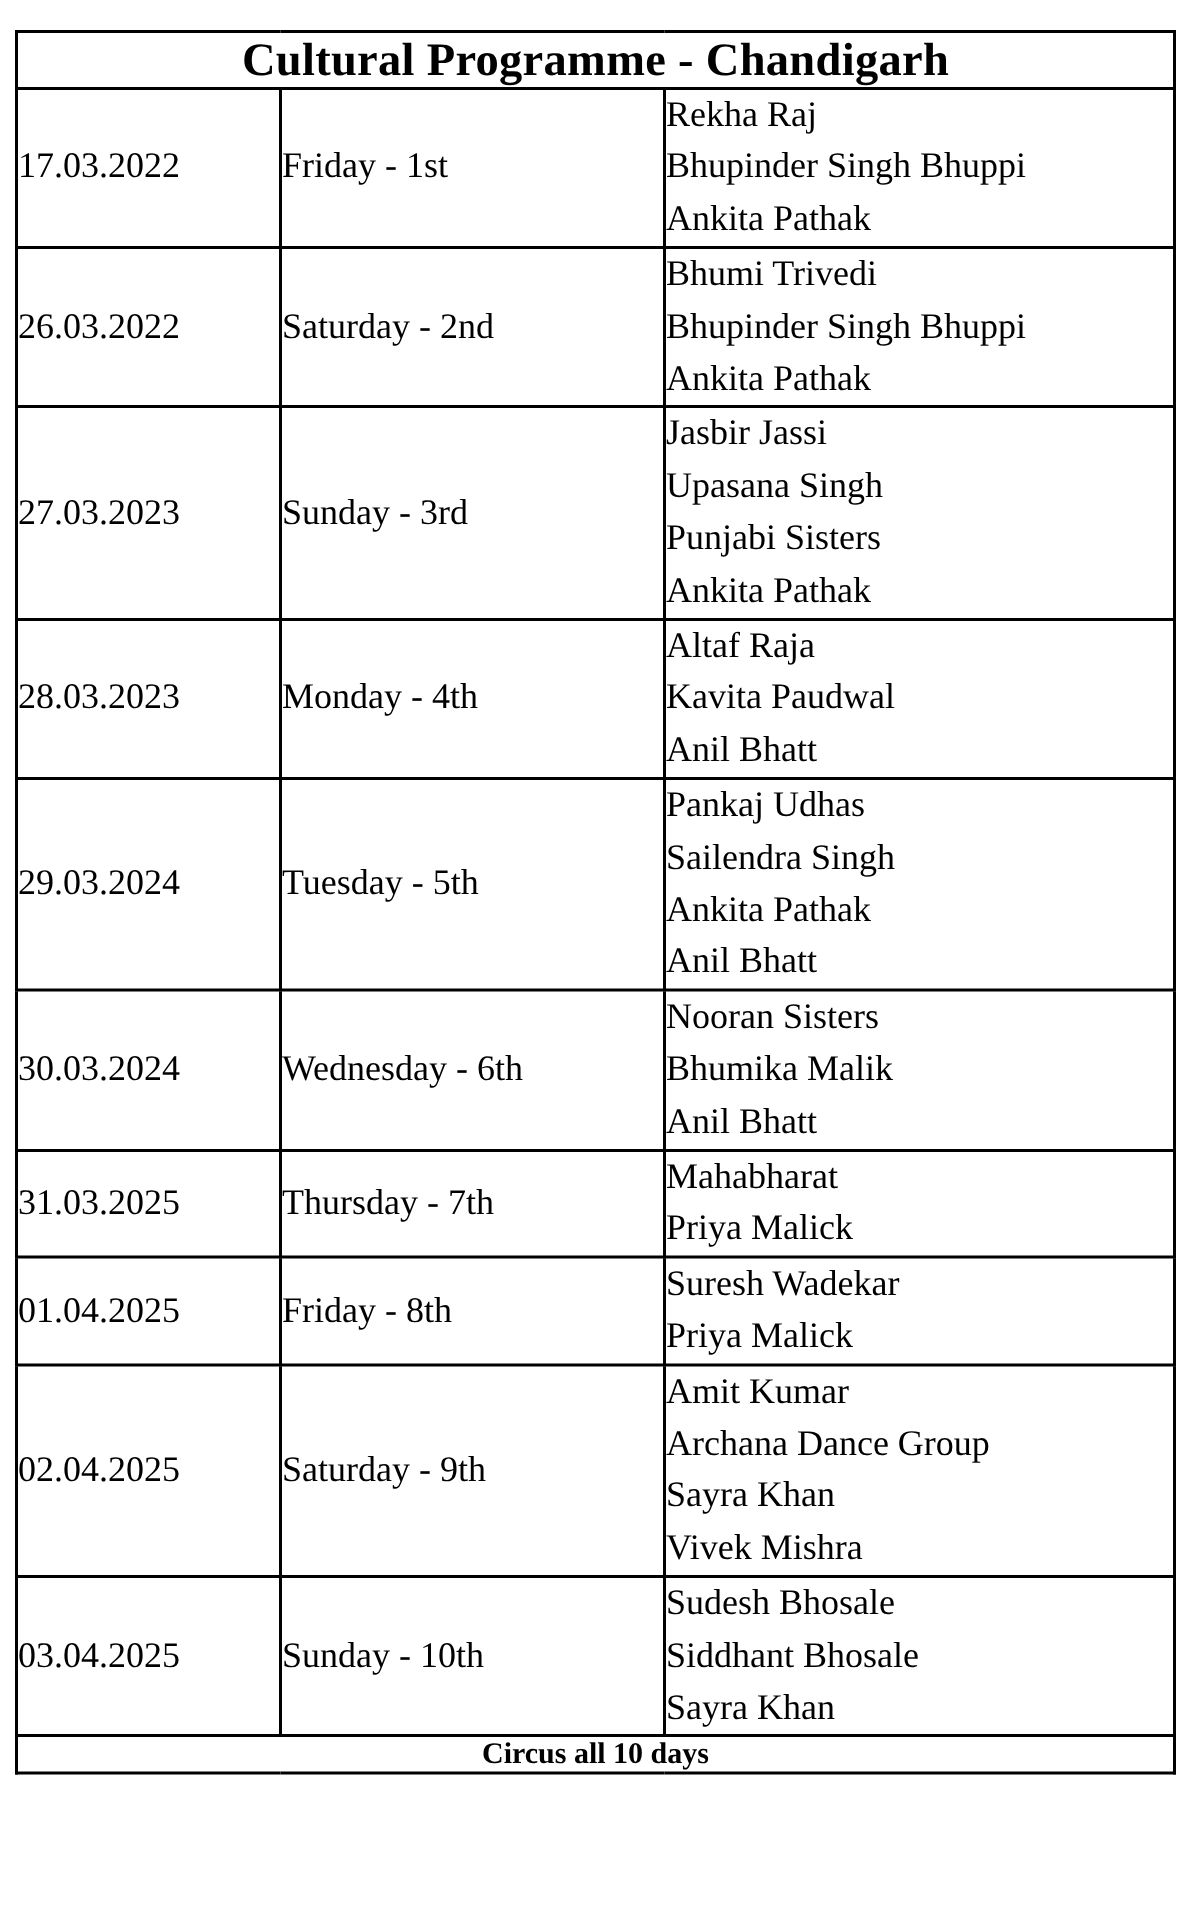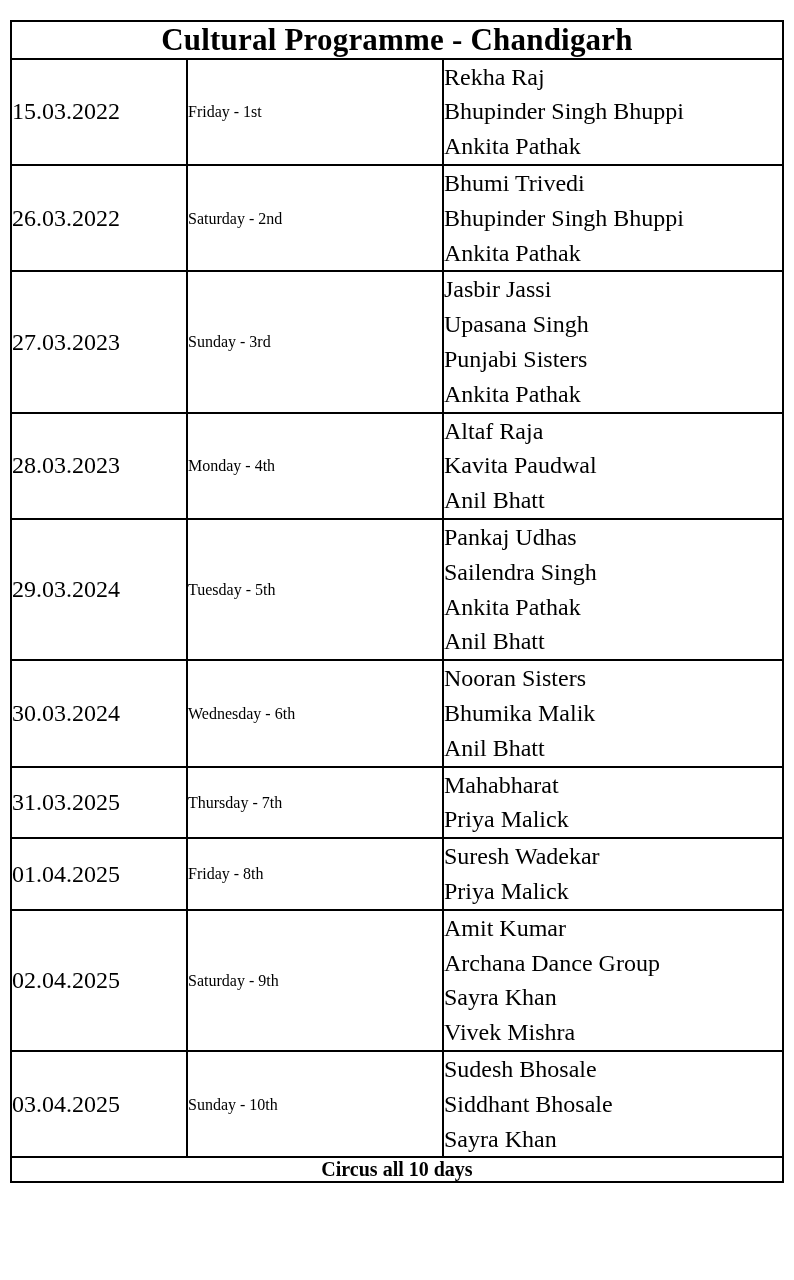--- a/index.html
+++ b/index.html
@@ -47,21 +47,21 @@
     line-height: 1.15;
     padding: 4px 0 6px 0;
   }
   .date-cell {
     font-size: 24px;
     padding-left: 8px;
     line-height: 1.2;
     white-space: nowrap;
   }
   .day-cell {
-    font-size: 16px;
+    font-size: 24px;
     padding-left: 12px;
     line-height: 1.2;
     white-space: nowrap;
   }
   .artist-cell {
     font-size: 24px;
     padding: 2px 0 2px 8px;
     line-height: 1.45;
   }
   .artist-cell .artist-line {
@@ -88,21 +88,21 @@
       <col class="c-date">
       <col class="c-day">
       <col class="c-art">
     </colgroup>
     <tbody>
       <tr>
         <td class="title-cell" colspan="3">Cultural Programme - Chandigarh</td>
       </tr>
 
       <tr>
-        <td class="date-cell">15.03.2022</td>
+        <td class="date-cell">17.03.2022</td>
         <td class="day-cell">Friday - 1st</td>
         <td class="artist-cell">
           <span class="artist-line">Rekha Raj</span>
           <span class="artist-line">Bhupinder Singh Bhuppi</span>
           <span class="artist-line">Ankita Pathak</span>
         </td>
       </tr>
 
       <tr>
         <td class="date-cell">26.03.2022</td>

